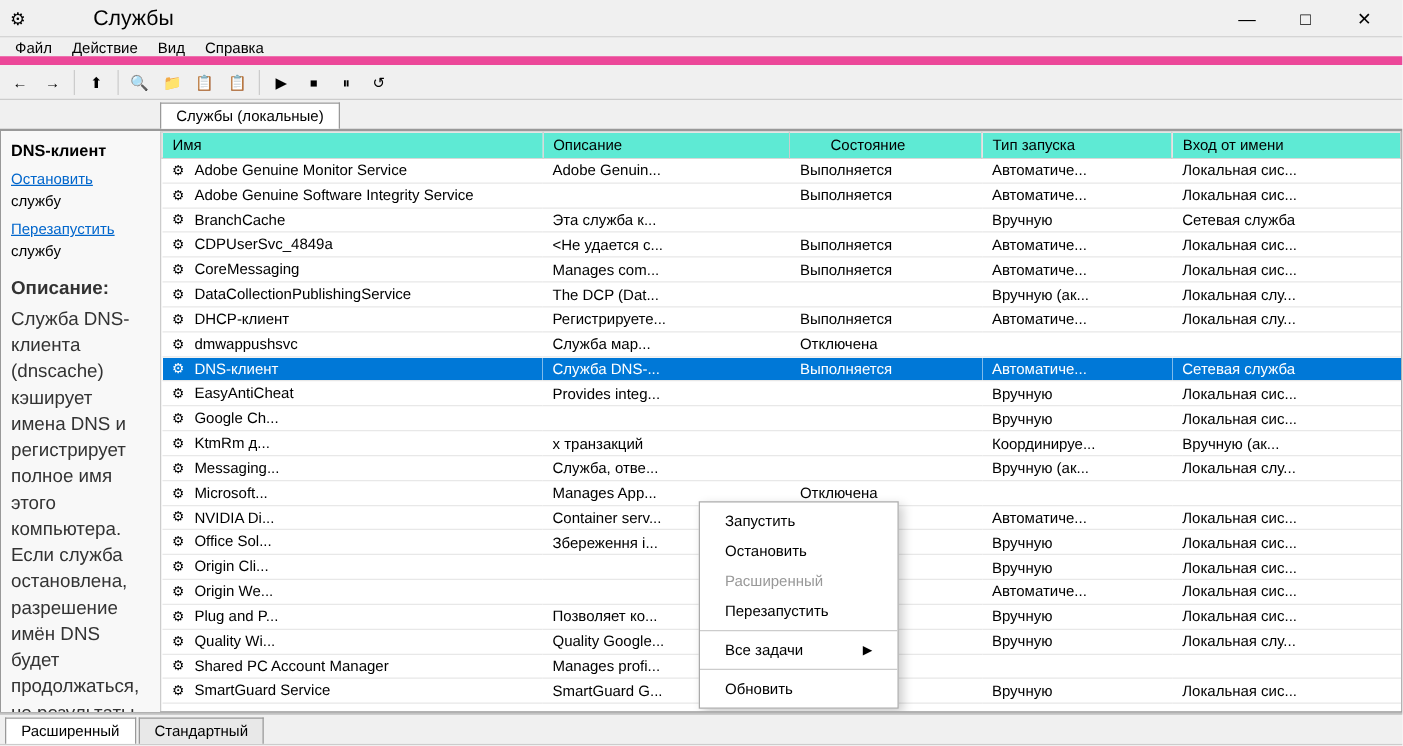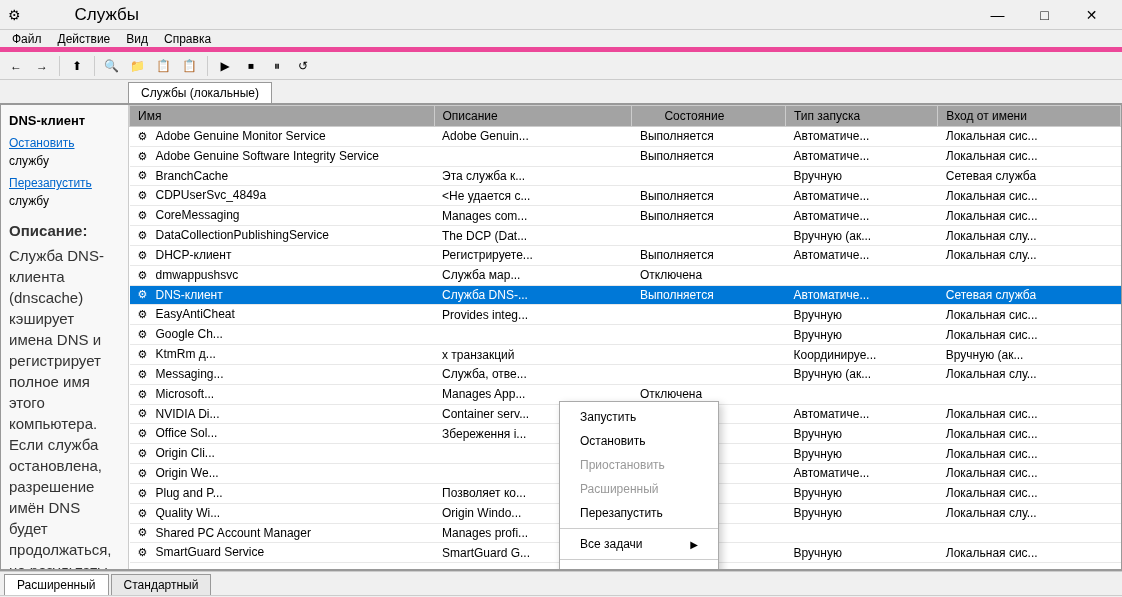--- a/index.html
+++ b/index.html
@@ -25,21 +25,21 @@
       display: flex; align-items: center; justify-content: center;
     }
 
     
     .menu-bar {
       height: 22px;
       display: flex;
       align-items: center;
       padding: 0 4px;
       background: #f0f0f0;
-      border-bottom: 5px solid #ec4899;
+      border-bottom: 7px solid #ec4899;
     }
     .menu-item {
       padding: 2px 8px;
       cursor: pointer;
       font-size: 12px;
     }
 
     
     .toolbar {
       height: 28px;
@@ -97,21 +97,21 @@
       position: relative;
     }
 
     
     .services-table {
       width: 100%;
       border-collapse: collapse;
       font-size: 12px;
     }
     .services-table th {
-      background: #a3a3a3;
+      background: #5eead4;
       border: 1px solid #ccc;
       padding: 3px 8px;
       text-align: left;
       font-weight: normal;
       position: sticky;
       top: 0;
       white-space: nowrap;
       cursor: pointer;
     }
     .services-table td {
@@ -377,21 +377,21 @@
             </tr>
             <tr>
               <td><span style="display: inline-block; width: 14px; height: 14px; margin-right: 4px; vertical-align: middle; font-size: 11px;">⚙</span>Plug and P...</td>
               <td>Позволяет ко...</td>
               <td>Выполняется</td>
               <td>Вручную</td>
               <td>Локальная сис...</td>
             </tr>
             <tr>
               <td><span style="display: inline-block; width: 14px; height: 14px; margin-right: 4px; vertical-align: middle; font-size: 11px;">⚙</span>Quality Wi...</td>
-              <td>Origin Windo...</td>
+              <td>Quality Google...</td>
               <td></td>
               <td>Вручную</td>
               <td>Локальная слу...</td>
             </tr>
             <tr>
               <td><span style="display: inline-block; width: 14px; height: 14px; margin-right: 4px; vertical-align: middle; font-size: 11px;">⚙</span>Shared PC Account Manager</td>
               <td>Manages profi...</td>
               <td>Отключена</td>
               <td></td>
               <td></td>
@@ -405,23 +405,20 @@
             </tr>
           </tbody>
       </table>
 
       <div class="context-menu" id="context-menu">
       <div class="context-menu-item">
             <span>Запустить</span>
           </div>
           <div class="context-menu-item">
             <span>Остановить</span>
-          </div>
-          <div class="context-menu-item disabled">
-            <span>Приостановить</span>
           </div>
           <div class="context-menu-item disabled">
             <span>Расширенный</span>
           </div>
           <div class="context-menu-item">
             <span>Перезапустить</span>
           </div>
           <div class="context-menu-sep"></div>
           <div class="context-menu-item">
             <span>Все задачи</span>

